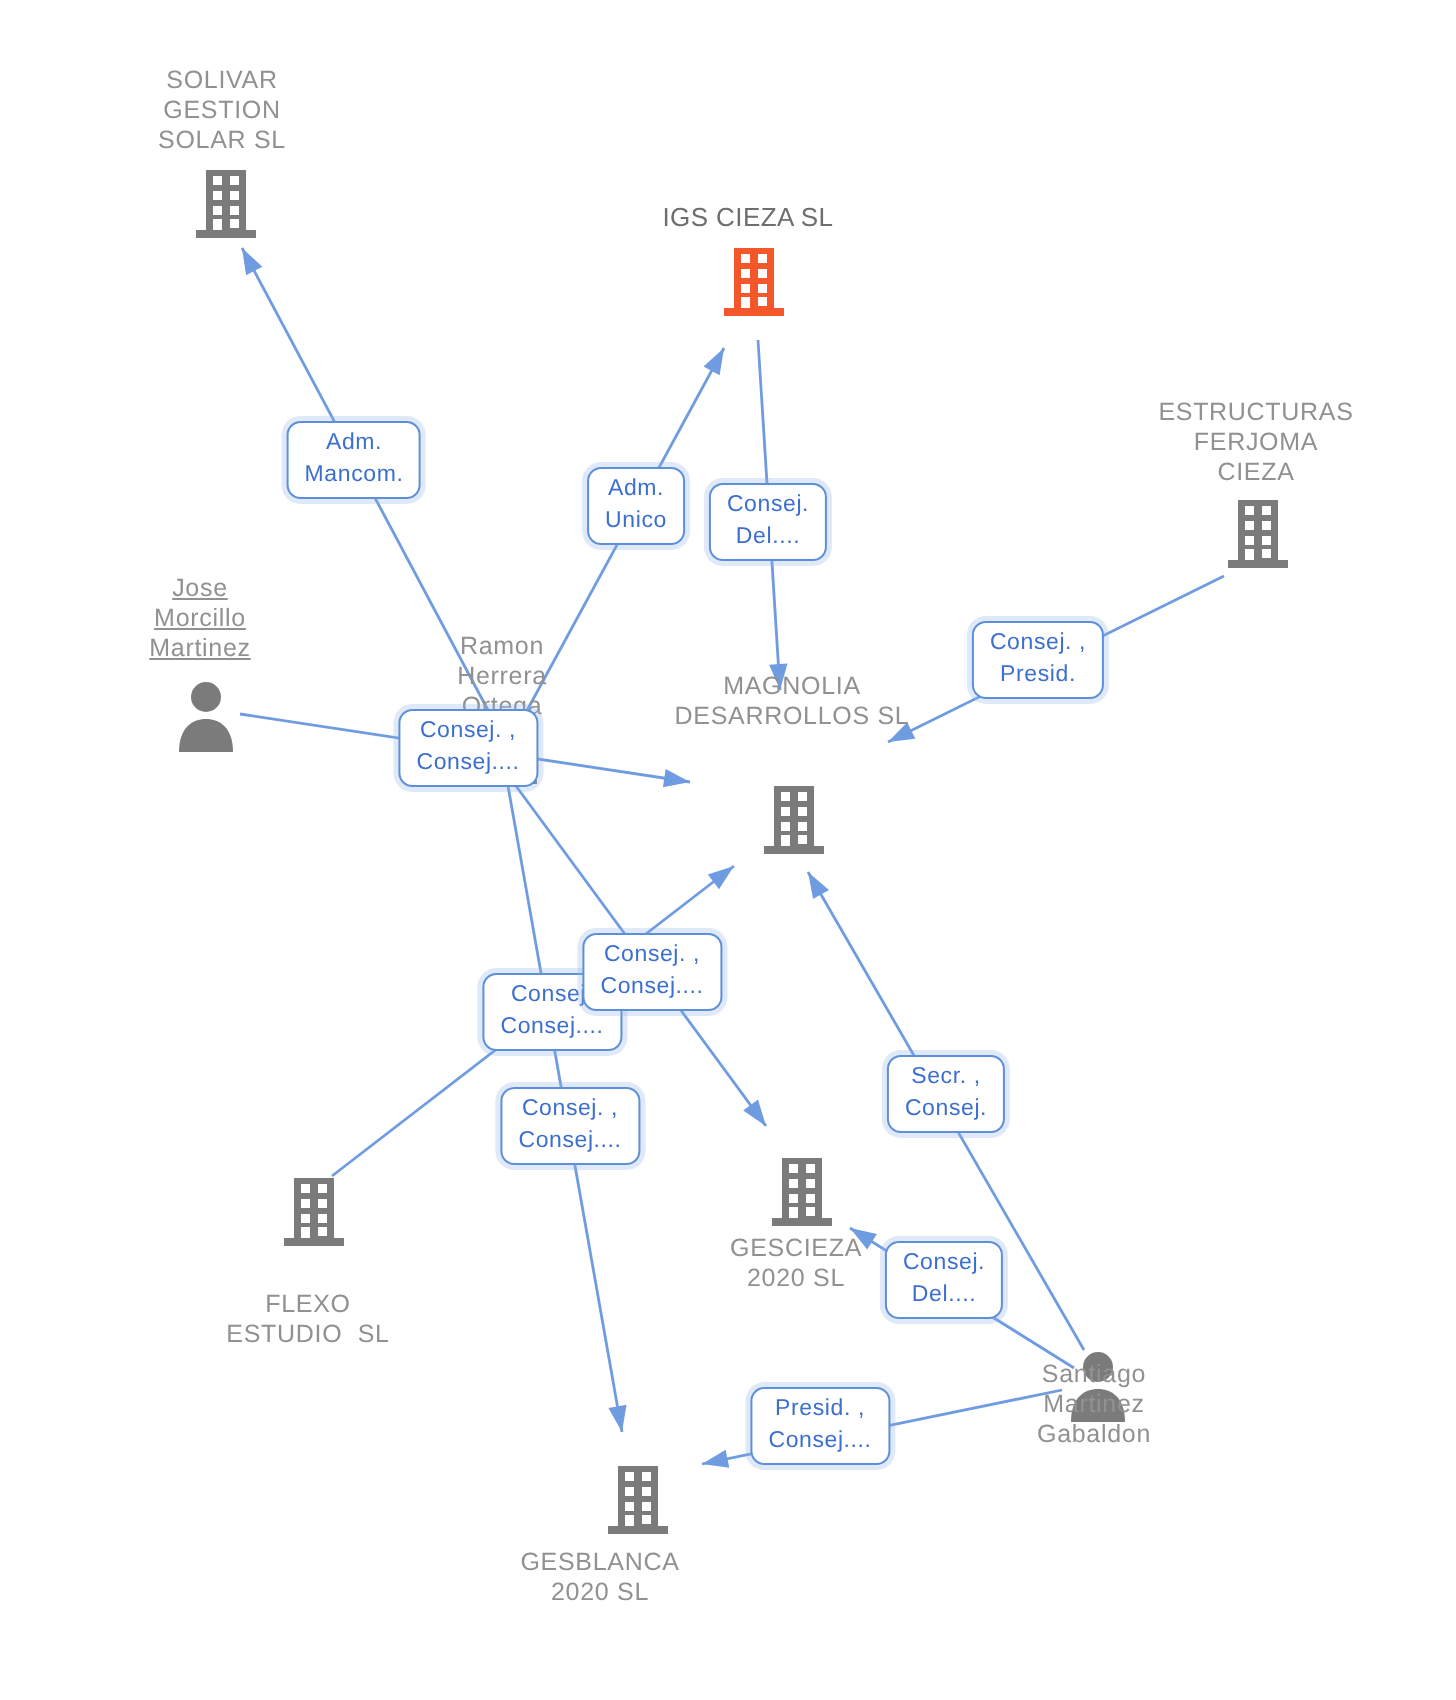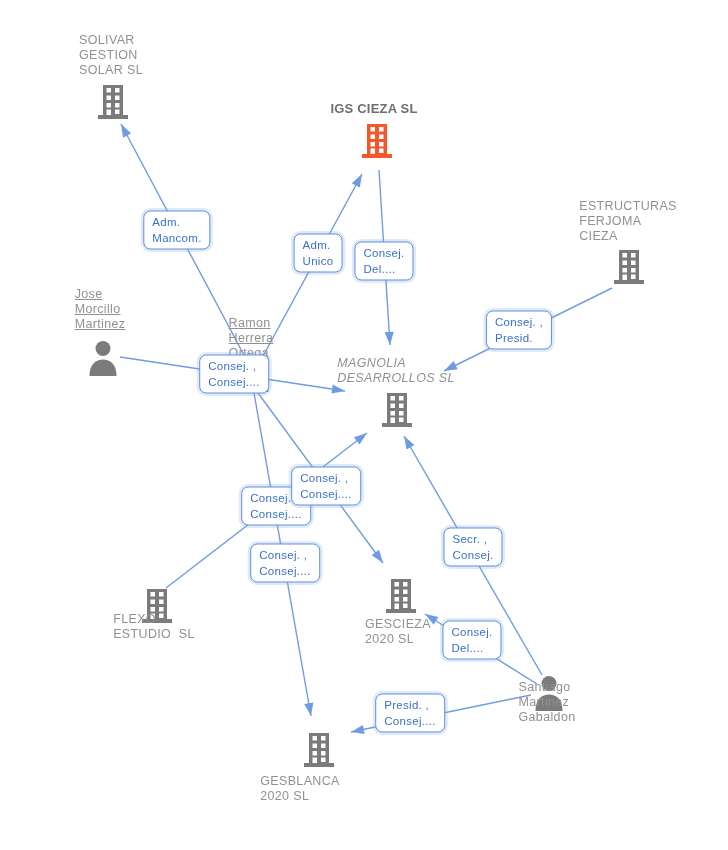--- a/index.html
+++ b/index.html
@@ -6,27 +6,27 @@
   #canvas{
     position:relative;width:728px;height:850px;background:#ffffff;overflow:hidden;
     font-family:"Liberation Sans", sans-serif;
   }
   #edge-layer{position:absolute;left:0;top:0;z-index:1;}
   #node-layer{position:absolute;left:0;top:0;width:100%;height:100%;z-index:2;pointer-events:none;}
   #label-layer{position:absolute;left:0;top:0;width:100%;height:100%;z-index:3;pointer-events:none;}
   .node-icon{position:absolute;}
   .node-label{
     position:absolute;transform:translateX(-50%);
-    white-space:pre;
+    white-space:pre;text-align:center;
     font-size:12.5px;line-height:15px;color:#919191;letter-spacing:.35px;
   }
-  .node-label.highlight{font-weight:700;color:#6e6e6e;font-size:13px;letter-spacing:.2px;}
+  .node-label.highlight{font-weight:400;color:#6e6e6e;font-size:13px;letter-spacing:.2px;}
   .edge-label{
     position:absolute;transform:translate(-50%,-50%);
-    white-space:pre;
+    white-space:pre;text-align:center;
     background:#ffffff;border:1.5px solid #5e8fd9;border-radius:7px;
     box-shadow:0 0 0 2.5px rgba(140,175,235,.28);
     padding:2px 8px 3px;font-size:11.5px;line-height:16px;color:#3c6fce;letter-spacing:.3px;
   }
   #watermark{
     position:absolute;right:3px;bottom:6px;z-index:4;
     font-family:"DejaVu Serif", serif;font-style:italic;
     font-size:20px;color:#2f7cb5;
   }
   #watermark .wm-c{font-style:normal;font-size:16px;vertical-align:2px;margin-right:5px;}
@@ -108,50 +108,50 @@
           <circle cx="16" cy="8.5" r="7.5" fill="#7b7b7b"></circle>
           <path d="M2.5 36 C2.5 24 9 19.5 16 19.5 C23 19.5 29.5 24 29.5 36 Z" fill="#7b7b7b"></path>
         </svg></div>
       <div class="node-label" style="left: 100px; top: 287px; text-decoration: underline;">Jose
 Morcillo
 Martinez</div>
       <div class="node-icon" style="left: 239px; top: 356px;"><svg width="32" height="36" viewBox="0 0 32 36">
           <circle cx="16" cy="8.5" r="7.5" fill="#7b7b7b"></circle>
           <path d="M2.5 36 C2.5 24 9 19.5 16 19.5 C23 19.5 29.5 24 29.5 36 Z" fill="#7b7b7b"></path>
         </svg></div>
-      <div class="node-label" style="left: 251px; top: 316px; text-decoration: underline;">Ramon
+      <div class="node-label" style="left: 251px; top: 316px;">Ramon
 Herrera
 Ortega</div>
       <div class="node-icon" style="left: 381px; top: 392px;"><svg width="32" height="35" viewBox="0 0 32 35">
           <rect x="1" y="31" width="30" height="4" fill="#7b7b7b"></rect>
           <rect x="6" y="1" width="20" height="30" fill="#7b7b7b"></rect>
           <rect x="9.5" y="4" width="4.5" height="4.5" fill="#fff"></rect>
           <rect x="18" y="4" width="4.5" height="4.5" fill="#fff"></rect>
           <rect x="9.5" y="11.5" width="4.5" height="4.5" fill="#fff"></rect>
           <rect x="18" y="11.5" width="4.5" height="4.5" fill="#fff"></rect>
           <rect x="9.5" y="19" width="4.5" height="4.5" fill="#fff"></rect>
           <rect x="18" y="19" width="4.5" height="4.5" fill="#fff"></rect>
           <rect x="9.5" y="25.5" width="4.5" height="5.5" fill="#fff"></rect>
           <rect x="18" y="25.5" width="4.5" height="4.5" fill="#fff"></rect>
         </svg></div>
-      <div class="node-label" style="left: 396px; top: 356px; font-style: italic;">MAGNOLIA
+      <div class="node-label" style="left: 396px; top: 336px;">MAGNOLIA
 DESARROLLOS SL</div>
       <div class="node-icon" style="left: 141px; top: 588px;"><svg width="32" height="35" viewBox="0 0 32 35">
           <rect x="1" y="31" width="30" height="4" fill="#7b7b7b"></rect>
           <rect x="6" y="1" width="20" height="30" fill="#7b7b7b"></rect>
           <rect x="9.5" y="4" width="4.5" height="4.5" fill="#fff"></rect>
           <rect x="18" y="4" width="4.5" height="4.5" fill="#fff"></rect>
           <rect x="9.5" y="11.5" width="4.5" height="4.5" fill="#fff"></rect>
           <rect x="18" y="11.5" width="4.5" height="4.5" fill="#fff"></rect>
           <rect x="9.5" y="19" width="4.5" height="4.5" fill="#fff"></rect>
           <rect x="18" y="19" width="4.5" height="4.5" fill="#fff"></rect>
           <rect x="9.5" y="25.5" width="4.5" height="5.5" fill="#fff"></rect>
           <rect x="18" y="25.5" width="4.5" height="4.5" fill="#fff"></rect>
         </svg></div>
-      <div class="node-label" style="left: 154px; top: 612px;">FLEXO
+      <div class="node-label" style="left: 154px; top: 645px;">FLEXO
 ESTUDIO  SL</div>
       <div class="node-icon" style="left: 385px; top: 578px;"><svg width="32" height="35" viewBox="0 0 32 35">
           <rect x="1" y="31" width="30" height="4" fill="#7b7b7b"></rect>
           <rect x="6" y="1" width="20" height="30" fill="#7b7b7b"></rect>
           <rect x="9.5" y="4" width="4.5" height="4.5" fill="#fff"></rect>
           <rect x="18" y="4" width="4.5" height="4.5" fill="#fff"></rect>
           <rect x="9.5" y="11.5" width="4.5" height="4.5" fill="#fff"></rect>
           <rect x="18" y="11.5" width="4.5" height="4.5" fill="#fff"></rect>
           <rect x="9.5" y="19" width="4.5" height="4.5" fill="#fff"></rect>
           <rect x="18" y="19" width="4.5" height="4.5" fill="#fff"></rect>

